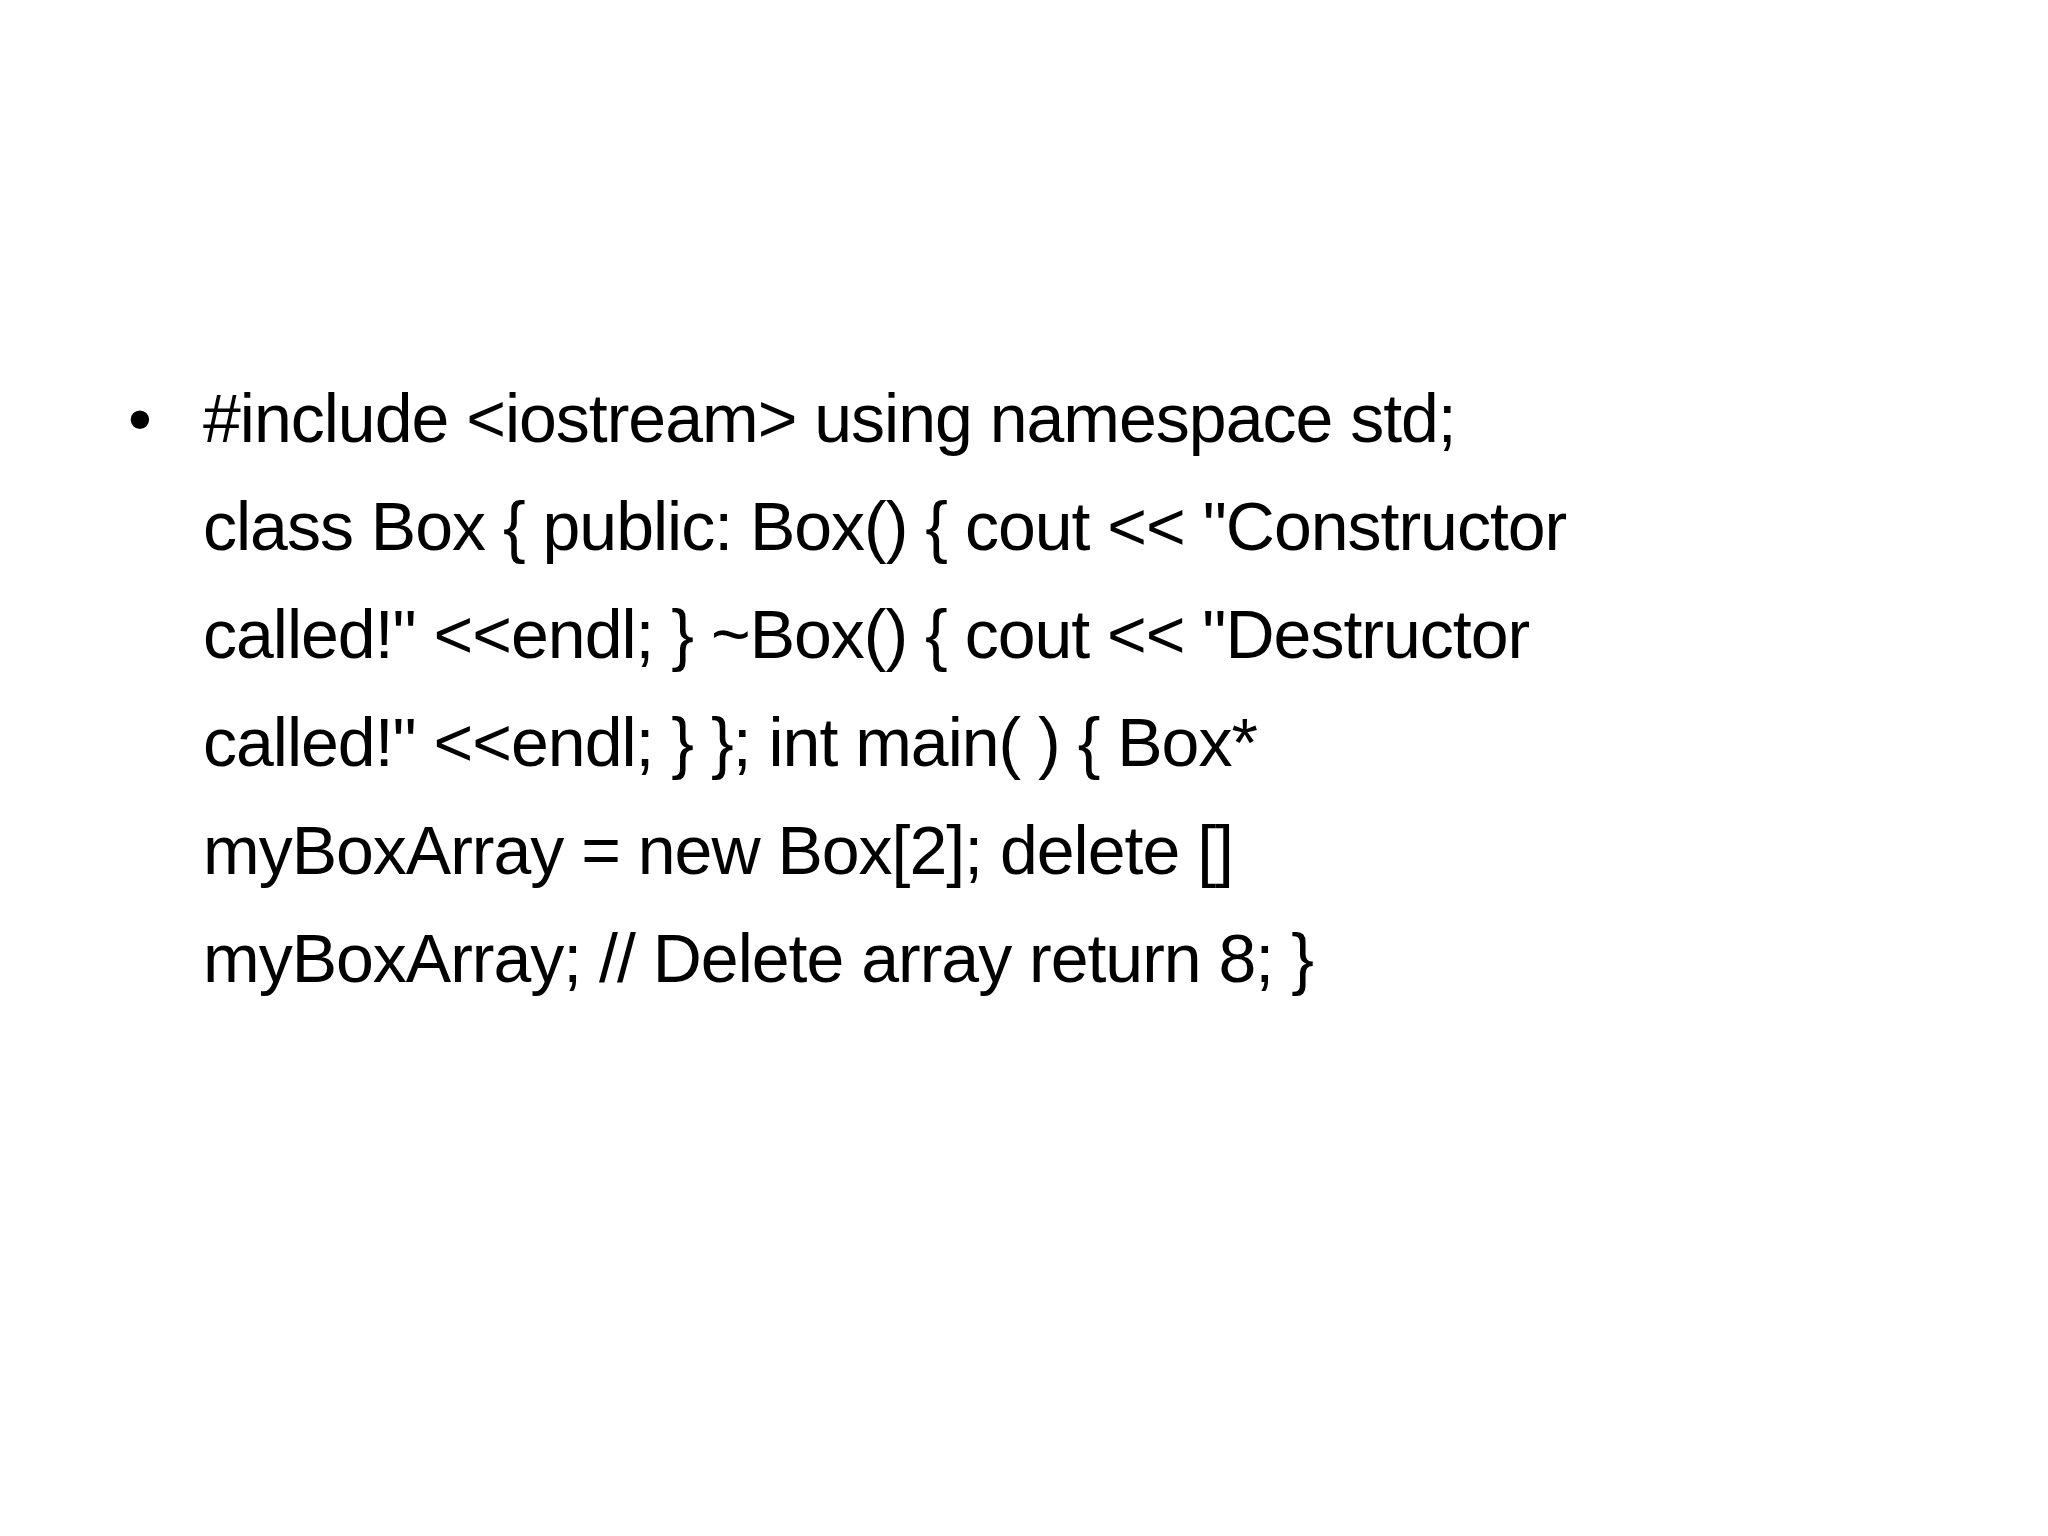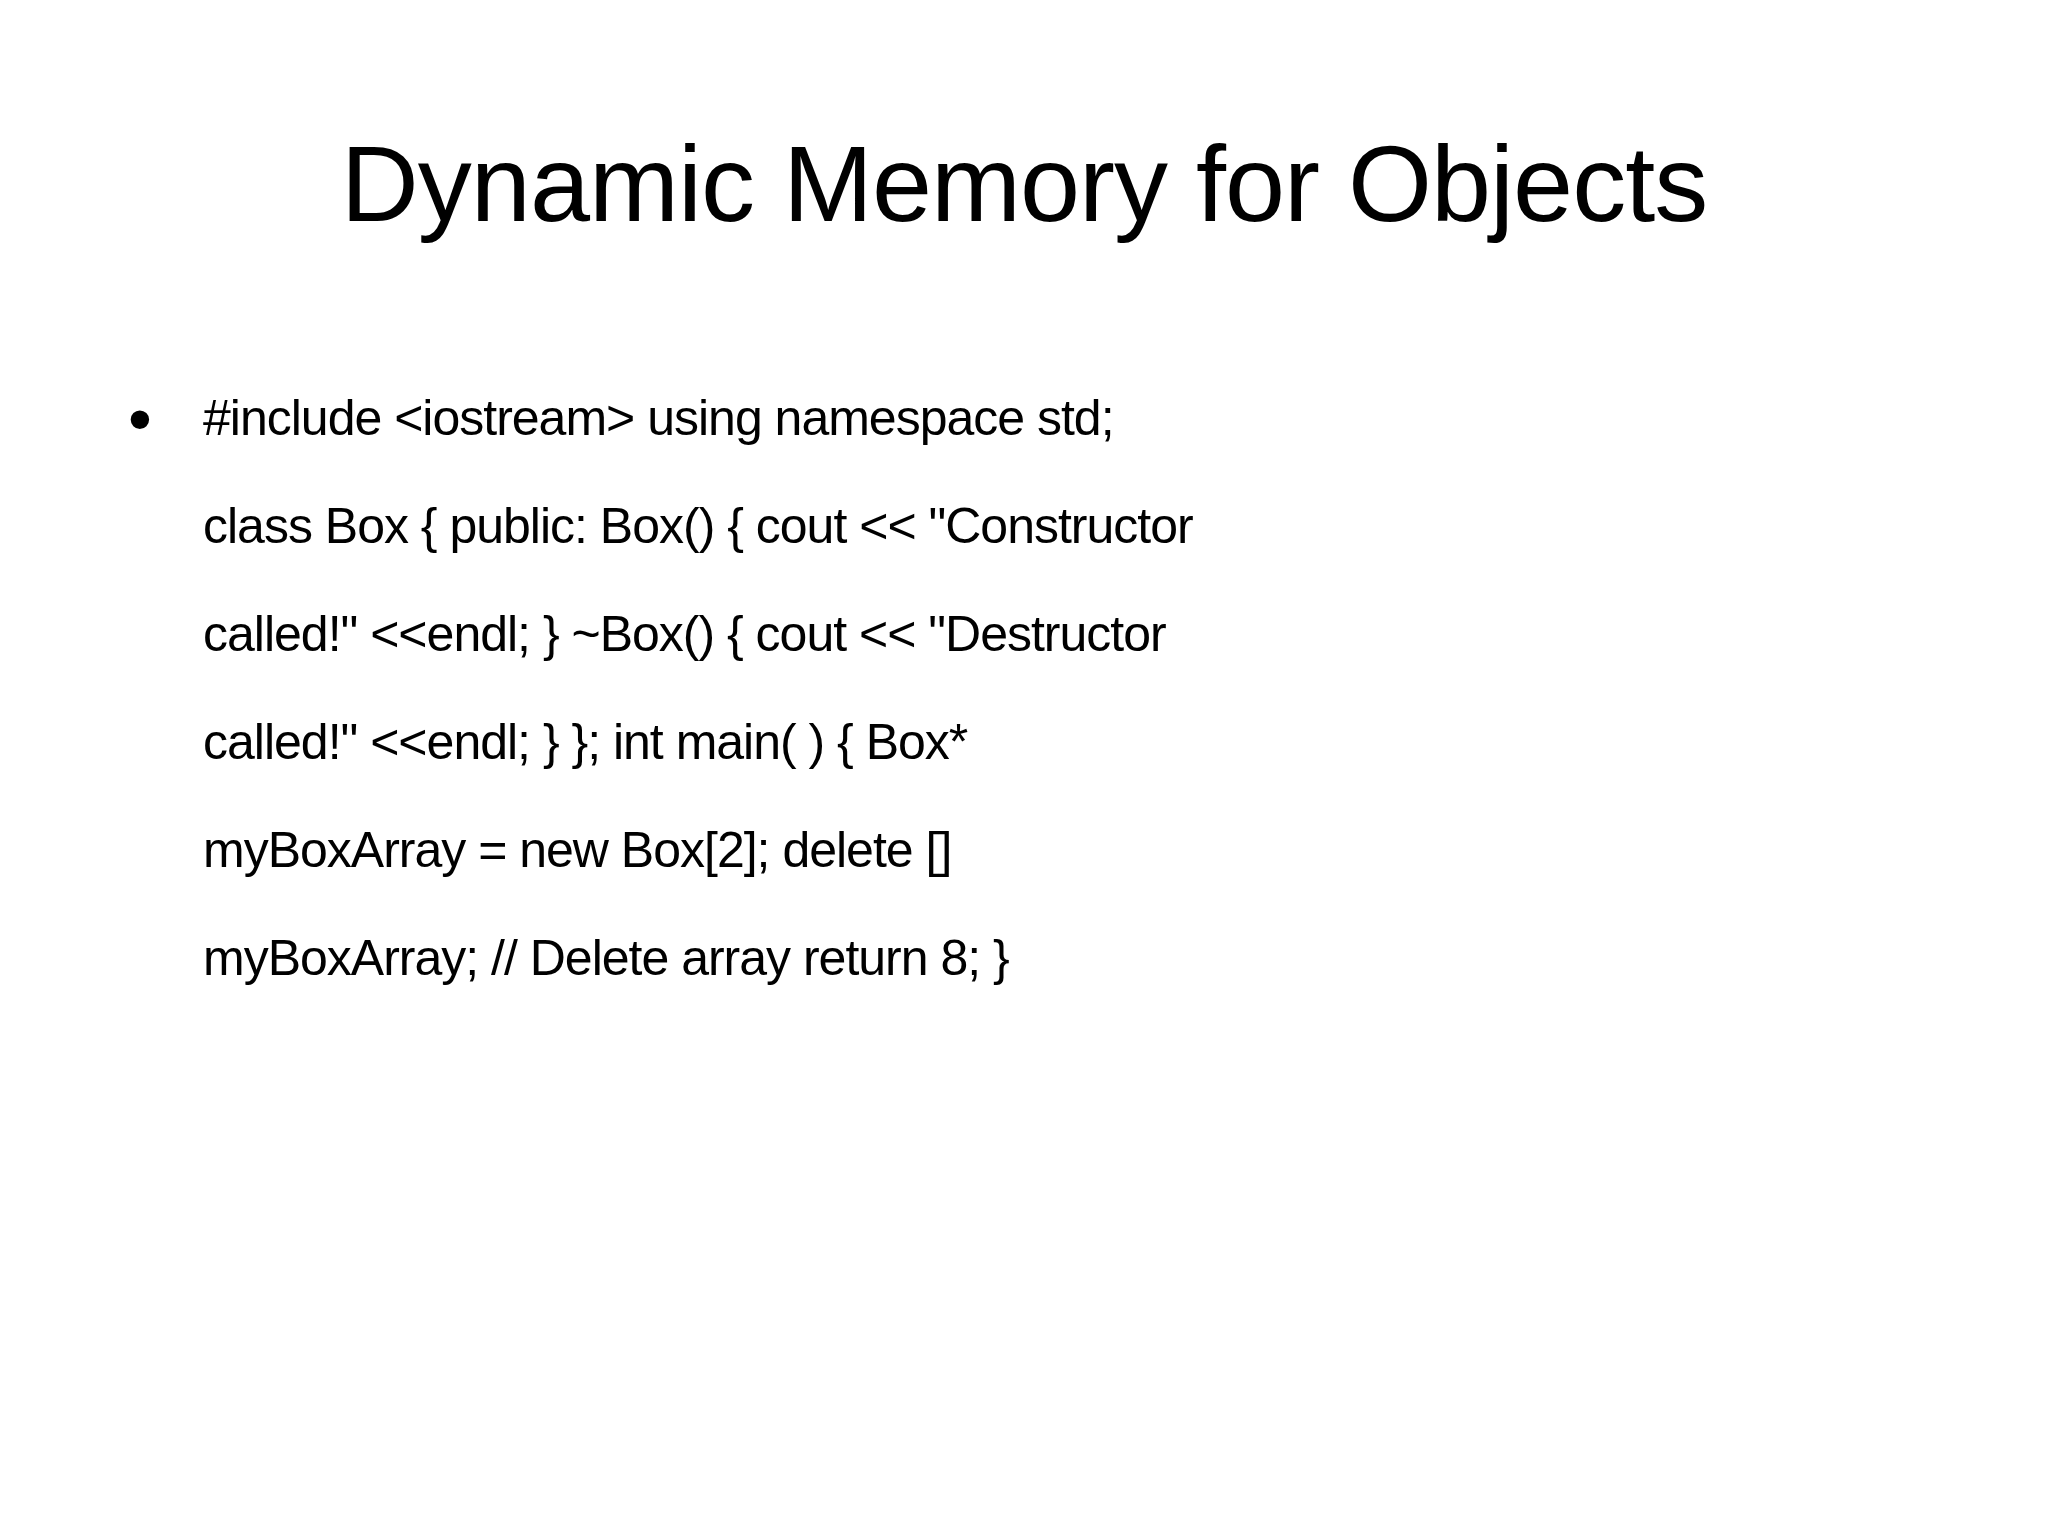--- a/index.html
+++ b/index.html
@@ -36,34 +36,33 @@
     align-items: flex-start;
   }
   .bullet-marker {
     width: 75px;
     flex: 0 0 75px;
     font-size: 68px;
     line-height: 108px;
     text-align: left;
   }
   .bullet-text {
-    font-size: 50px;
+    font-size: 68px;
     line-height: 108px;
     letter-spacing: -1px;
   }
   .bullet-text-line {
     white-space: pre;
   }
 </style>
 </head>
 <body>
 
 <div class="slide">
 
-  <div class="slide-title">Dynamic Memory for Objects</div>
 
   <div class="bullet-item">
     <span class="bullet-marker">•</span>
     <div class="bullet-text">
       <div class="bullet-text-line">#include &lt;iostream&gt; using namespace std;</div>
       <div class="bullet-text-line">class Box { public: Box() { cout &lt;&lt; "Constructor</div>
       <div class="bullet-text-line">called!" &lt;&lt;endl; } ~Box() { cout &lt;&lt; "Destructor</div>
       <div class="bullet-text-line">called!" &lt;&lt;endl; } }; int main( ) { Box*</div>
       <div class="bullet-text-line">myBoxArray = new Box[2]; delete []</div>
       <div class="bullet-text-line">myBoxArray; // Delete array return 8; }</div>

